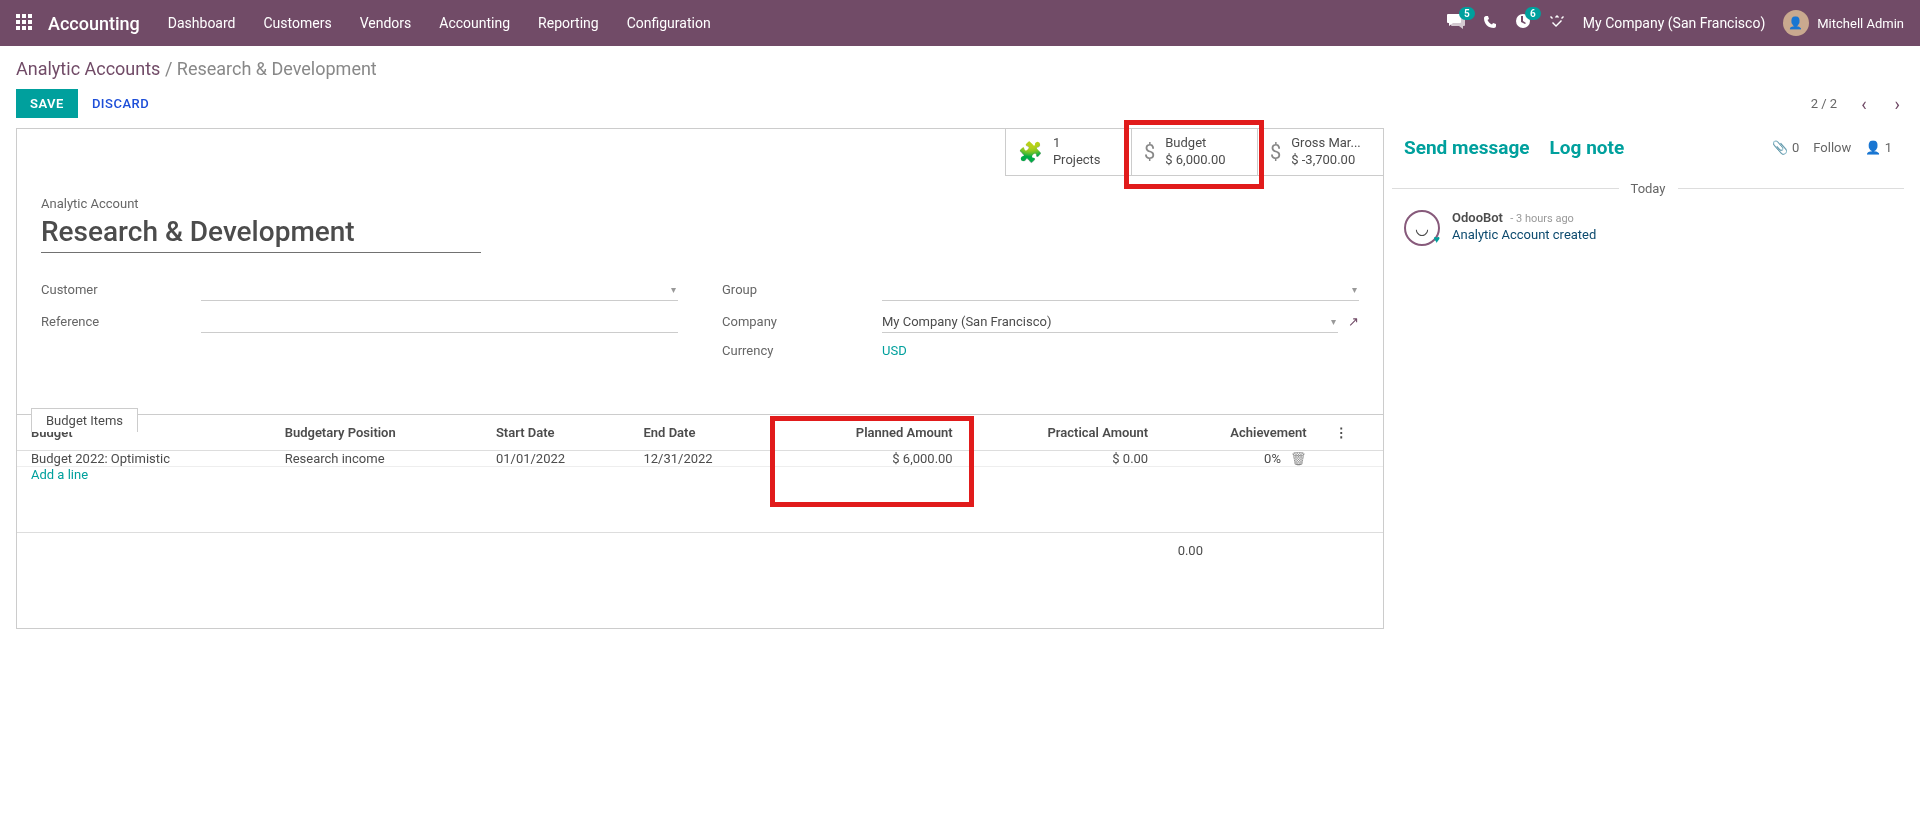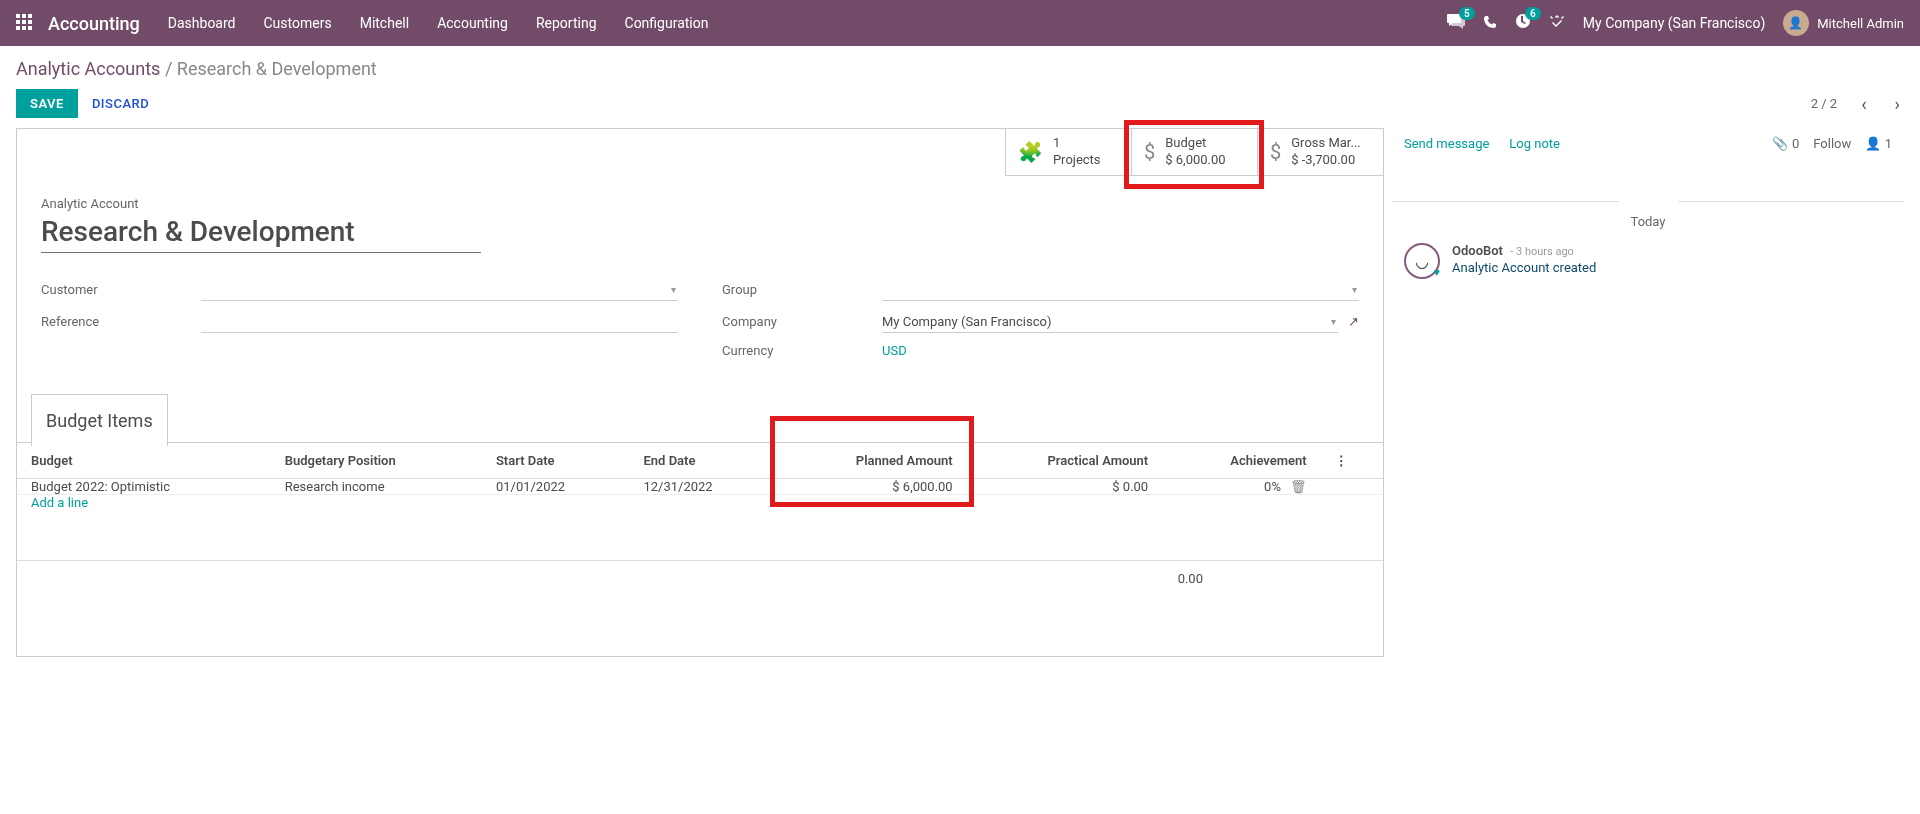--- a/index.html
+++ b/index.html
@@ -52,42 +52,42 @@
 .field-row label { width: 160px; color: #666; font-size: 13px; }
 .field-row .val { flex: 1; }
 .sel-input { border: none; border-bottom: 1px solid #ccc; padding: 3px 0; width: 100%; background: transparent; font-size: 13px; color: #4c4c4c; }
 .sel-wrap { position: relative; display: flex; align-items: center; }
 .sel-wrap::after { content: '▾'; color: #999; font-size: 10px; position: absolute; right: 2px; pointer-events: none; }
 .link-val { color: #00a09d; font-size: 13px; }
 .ext-link { color: #714b67; margin-left: 10px; font-size: 13px; cursor: pointer; }
 
 
 .tabs { margin-top: 14px; padding: 0 14px; }
-.tab { display: inline-block; border: 1px solid #ccc; border-bottom: none; padding: 15px 14px; font-size: 18px; color: #4c4c4c; background: #fff; position: relative; top: 4px; }
+.tab { display: inline-block; border: 1px solid #ccc; border-bottom: none; padding: 4px 14px; font-size: 13px; color: #4c4c4c; background: #fff; position: relative; top: 18px; }
 .tab-content { border-top: 1px solid #ccc; }
 
 
 .table { width: 100%; border-collapse: collapse; }
 .table th { text-align: left; font-weight: 600; font-size: 13px; padding: 10px 14px; border-bottom: 1px solid #ddd; color: #4c4c4c; }
 .table th.r, .table td.r { text-align: right; }
 .table td { padding: 0 14px; border-bottom: 1px solid #eee; font-size: 13px; }
 .add-line { color: #00a09d; cursor: pointer; padding: 10px 14px; display: inline-block; }
 .kebab { cursor: pointer; color: #888; }
 .trash { color: #888; cursor: pointer; margin-left: 6px; }
 
 .table-footer { border-top: 1px solid #ddd; padding: 10px 14px; text-align: right; padding-right: 180px; }
 
 
 .chatter-head { display: flex; align-items: center; padding: 8px 12px; gap: 20px; border-bottom: none; }
-.chatter-head .act { color: #00a09d; font-weight: 400; cursor: pointer; font-size: 13px; }
+.chatter-head .act { color: #00a09d; font-weight: 700; cursor: pointer; font-size: 19px; }
 .chatter-head .right-acts { margin-left: auto; display: flex; align-items: center; gap: 14px; color: #666; font-size: 13px; }
 .chatter-head .right-acts span { cursor: pointer; }
 .chatter-sep { display: flex; align-items: center; margin: 14px 0 8px; }
 .chatter-sep::before, .chatter-sep::after { content: ''; flex: 1; border-top: 1px solid #ddd; }
-.chatter-sep span { padding: 0 12px; color: #666; font-size: 13px; margin-top: 41px; }
+.chatter-sep span { padding: 0 12px; color: #666; font-size: 13px; }
 .msg { display: flex; gap: 12px; padding: 6px 12px; }
 .msg .av { width: 36px; height: 36px; border-radius: 50%; background: #fff; border: 2px solid #875a7b; position: relative; display: flex; align-items: center; justify-content: center; }
 .msg .av .smile { font-size: 16px; }
 .msg .av .heart { position: absolute; bottom: -2px; right: -2px; font-size: 11px; color: #00a09d; }
 .msg .body .from { font-weight: 600; color: #4c4c4c; }
 .msg .body .time { color: #999; font-size: 11px; margin-left: 4px; margin-top: 25px; }
 .msg .body .txt { color: #0c4a6e; margin-top: 2px; }
 
 
 .overlay-hl { position: absolute; border: 5px solid #e11b1b; pointer-events: none; z-index: 10; }
@@ -104,21 +104,21 @@
       <span></span>
       <span></span>
       <span></span>
       <span></span>
       <span></span>
   </div>
   <div class="brand">Accounting</div>
   <div class="menu">
     <a>Dashboard</a>
     <a>Customers</a>
-    <a>Mitchell</a>
+    <a>Vendors</a>
     <a>Accounting</a>
     <a>Reporting</a>
     <a>Configuration</a>
   </div>
   <div class="right">
     <div class="icon">
       <svg width="18" height="16" viewBox="0 0 18 16">
           <path fill="#fff" d="M1 1h12a1 1 0 011 1v7a1 1 0 01-1 1H6l-4 3v-3H1a1 1 0 01-1-1V2a1 1 0 011-1z"></path>
           <path fill="#fff" opacity="0.7" d="M5 4h12a1 1 0 011 1v7a1 1 0 01-1 1h-1v3l-4-3H5a1 1 0 01-1-1V5a1 1 0 011-1z"></path>
         </svg>

